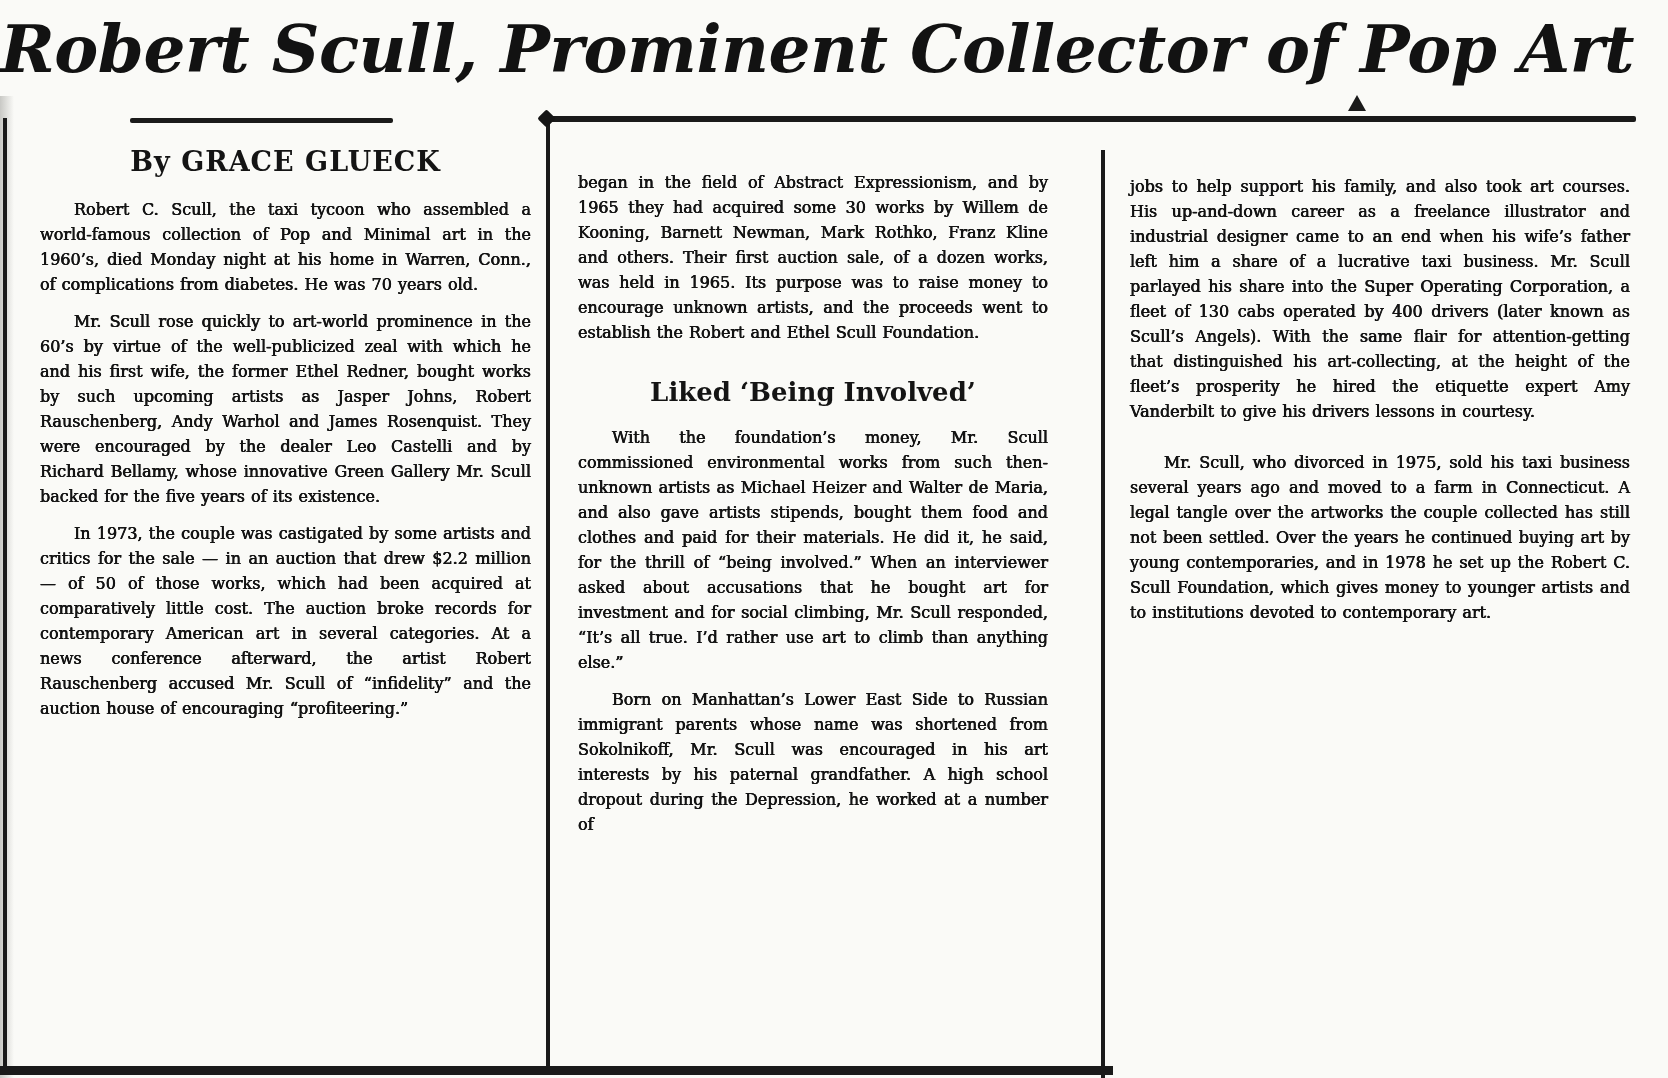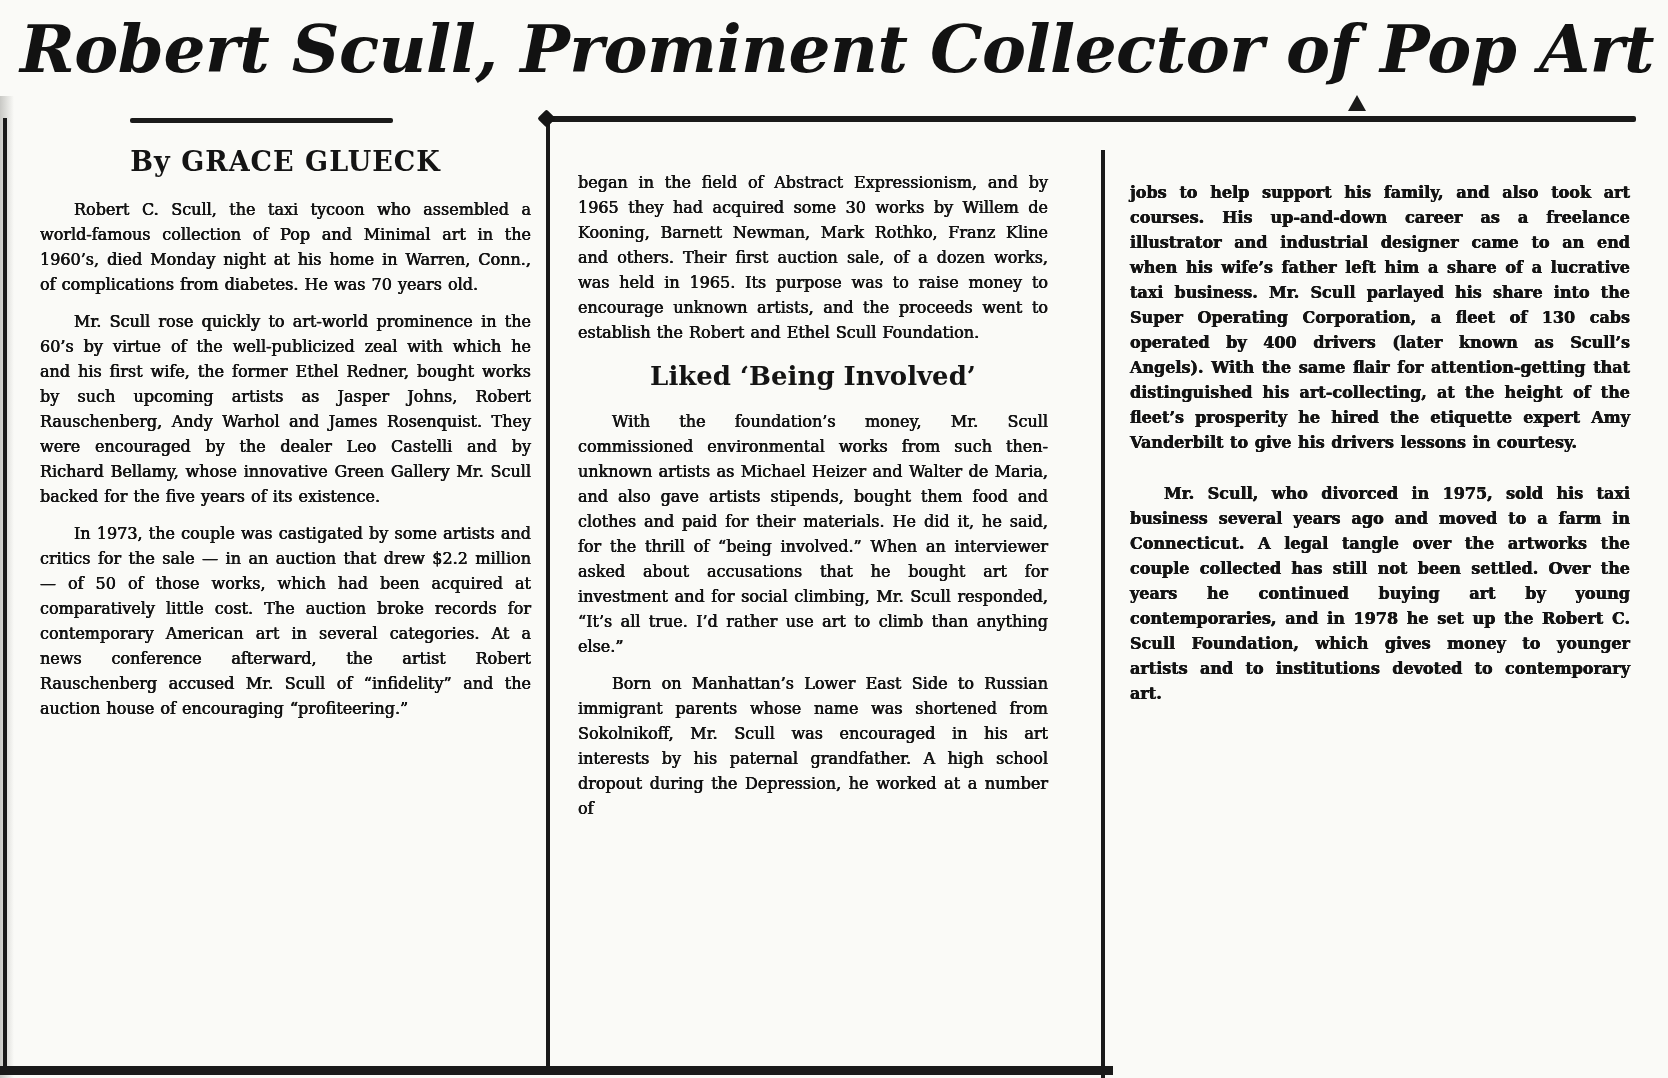--- a/index.html
+++ b/index.html
@@ -11,21 +11,21 @@
     color: #141414;
     font-family: "DejaVu Serif", serif;
   }
   
   .edge-shade {
     position: absolute; left: 0; top: 96px; bottom: 0; width: 14px;
     background: linear-gradient(90deg, rgba(120,120,115,0.38), rgba(120,120,115,0));
     pointer-events: none;
   }
   .headline {
-    position: absolute; left: 20px; top: 10px;
+    position: absolute; left: 0; top: 10px;
     margin: 0;
     font-family: "DejaVu Serif", serif;
     font-style: italic;
     font-weight: bold;
     font-size: 66px;
     letter-spacing: -0.5px;
     white-space: nowrap;
     color: #121212;
   }
   
@@ -45,30 +45,30 @@
     position: absolute; left: 1348px; top: 95px;
     width: 0; height: 0;
     border-left: 9px solid transparent;
     border-right: 9px solid transparent;
     border-bottom: 16px solid #1a1a1a;
   }
   
   .col { position: absolute; }
   .col-1 { left: 28px;   top: 146px; width: 515px; }
   .col-2 { left: 566px;  top: 158px; width: 494px; }
-  .col-3 { left: 1118px; top: 168px; width: 524px; font-weight: bold; }
+  .col-3 { left: 1118px; top: 162px; width: 524px; }
   .byline {
     margin: 0 0 20px 0;
     font-size: 27px; font-weight: bold;
     letter-spacing: 1px;
     text-align: center;
     white-space: nowrap;
   }
   .subhead {
-    margin: 16px 0 18px 0;
+    margin: 32px 0 18px 0;
     font-size: 26px; font-weight: bold;
     text-align: center;
   }
   .body-p {
     margin: 12px;
     font-size: 16px;
     line-height: 25px;
     text-align: justify;
     word-spacing: 1px;
     text-shadow: 0.3px 0 0 #141414, -0.3px 0 0 #141414;

